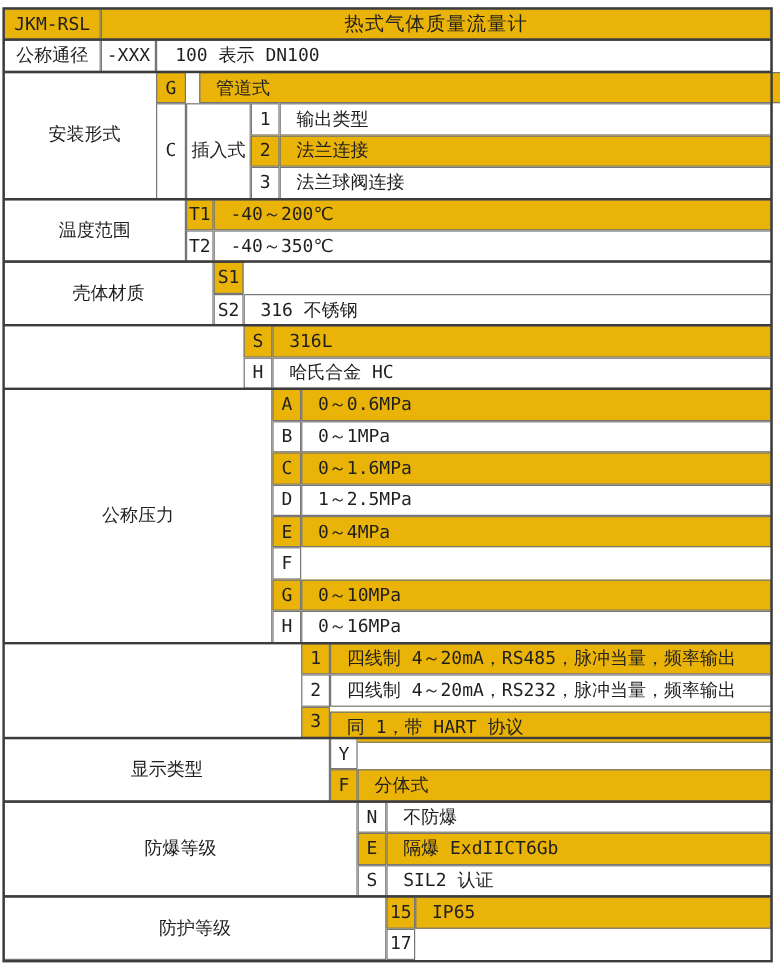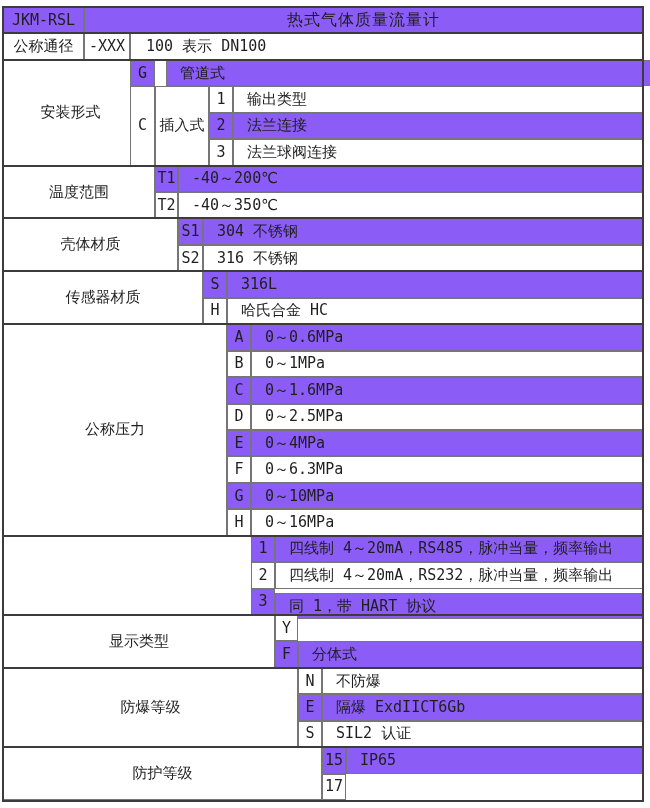--- a/index.html
+++ b/index.html
@@ -16,21 +16,21 @@
     box-sizing:border-box;
     border:1px solid #767676;
     background:#ffffff;
     display:flex;
     align-items:center;
     justify-content:center;
     font-size:15px;
     line-height:1;
     white-space:nowrap;
   }
-  .cell.blue{background:#8b5cf6;}
+  .cell.blue{background:#eab308;}
   .cell.desc{justify-content:flex-start;padding-left:13px;}
   .cell.title{font-size:16px;letter-spacing:1px;}
   .hline{
     position:absolute;
     left:3px;width:640px;height:2px;
     background:#3c3c3c;
   }
   .frame{
     position:absolute;
     left:2px;top:6px;width:642px;height:796px;
@@ -64,43 +64,40 @@
   <div class="cell desc" style="left:233px;top:139.17px;width:410px;height:26.44px">法兰球阀连接</div>
 
   <div class="cell" style="left:3px;top:165.60px;width:152px;height:52.87px">温度范围</div>
   <div class="cell blue" style="left:155px;top:165.60px;width:23px;height:26.44px">T1</div>
   <div class="cell blue desc" style="left:178px;top:165.60px;width:465px;height:26.44px">-40～200℃</div>
   <div class="cell" style="left:155px;top:192.03px;width:23px;height:26.44px">T2</div>
   <div class="cell desc" style="left:178px;top:192.03px;width:465px;height:26.44px">-40～350℃</div>
 
   <div class="cell" style="left:3px;top:218.47px;width:175px;height:52.87px">壳体材质</div>
   <div class="cell blue" style="left:178px;top:218.47px;width:25px;height:26.44px">S1</div>
-  <div class="cell blue desc" style="left:203px;top:218.47px;width:440px;height:26.44px">304 不锈钢</div>
   <div class="cell" style="left:178px;top:244.90px;width:25px;height:26.44px">S2</div>
   <div class="cell desc" style="left:203px;top:244.90px;width:440px;height:26.44px">316 不锈钢</div>
 
-  <div class="cell" style="left:3px;top:271.33px;width:200px;height:52.87px">传感器材质</div>
   <div class="cell blue" style="left:203px;top:271.33px;width:24px;height:26.44px">S</div>
   <div class="cell blue desc" style="left:227px;top:271.33px;width:416px;height:26.44px">316L</div>
   <div class="cell" style="left:203px;top:297.77px;width:24px;height:26.44px">H</div>
   <div class="cell desc" style="left:227px;top:297.77px;width:416px;height:26.44px">哈氏合金 HC</div>
 
   <div class="cell" style="left:3px;top:324.20px;width:224px;height:211.47px">公称压力</div>
   <div class="cell blue" style="left:227px;top:324.20px;width:24px;height:26.44px">A</div>
   <div class="cell blue desc" style="left:251px;top:324.20px;width:392px;height:26.44px">0～0.6MPa</div>
   <div class="cell" style="left:227px;top:350.63px;width:24px;height:26.44px">B</div>
   <div class="cell desc" style="left:251px;top:350.63px;width:392px;height:26.44px">0～1MPa</div>
   <div class="cell blue" style="left:227px;top:377.07px;width:24px;height:26.44px">C</div>
   <div class="cell blue desc" style="left:251px;top:377.07px;width:392px;height:26.44px">0～1.6MPa</div>
   <div class="cell" style="left:227px;top:403.50px;width:24px;height:26.44px">D</div>
-  <div class="cell desc" style="left:251px;top:403.50px;width:392px;height:26.44px">0～2.5MPa</div>
+  <div class="cell desc" style="left:251px;top:403.50px;width:392px;height:26.44px">1～2.5MPa</div>
   <div class="cell blue" style="left:227px;top:429.93px;width:24px;height:26.44px">E</div>
   <div class="cell blue desc" style="left:251px;top:429.93px;width:392px;height:26.44px">0～4MPa</div>
   <div class="cell" style="left:227px;top:456.37px;width:24px;height:26.44px">F</div>
-  <div class="cell desc" style="left:251px;top:456.37px;width:392px;height:26.44px">0～6.3MPa</div>
   <div class="cell blue" style="left:227px;top:482.80px;width:24px;height:26.44px">G</div>
   <div class="cell blue desc" style="left:251px;top:482.80px;width:392px;height:26.44px">0～10MPa</div>
   <div class="cell" style="left:227px;top:509.23px;width:24px;height:26.44px">H</div>
   <div class="cell desc" style="left:251px;top:509.23px;width:392px;height:26.44px">0～16MPa</div>
 
   <div class="cell blue" style="left:251px;top:535.67px;width:24px;height:26.44px">1</div>
   <div class="cell blue desc" style="left:275px;top:535.67px;width:368px;height:26.44px">四线制 4～20mA，RS485，脉冲当量，频率输出</div>
   <div class="cell" style="left:251px;top:562.10px;width:24px;height:26.44px">2</div>
   <div class="cell desc" style="left:275px;top:562.10px;width:368px;height:26.44px">四线制 4～20mA，RS232，脉冲当量，频率输出</div>
   <div class="cell blue" style="left:251px;top:588.53px;width:24px;height:26.44px">3</div>

